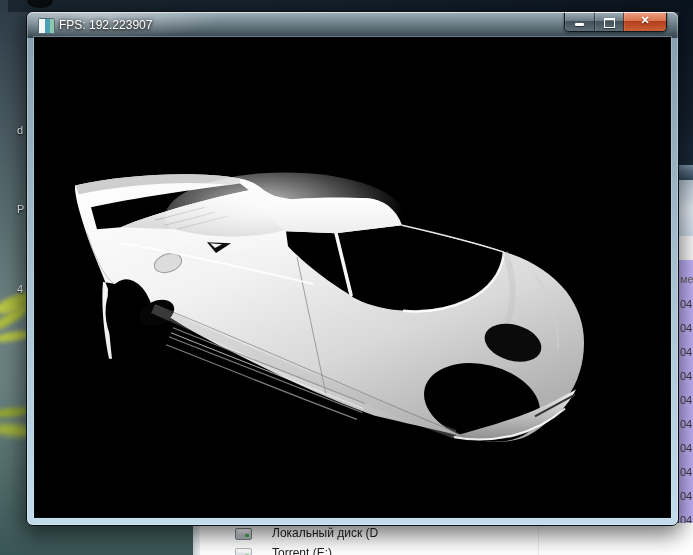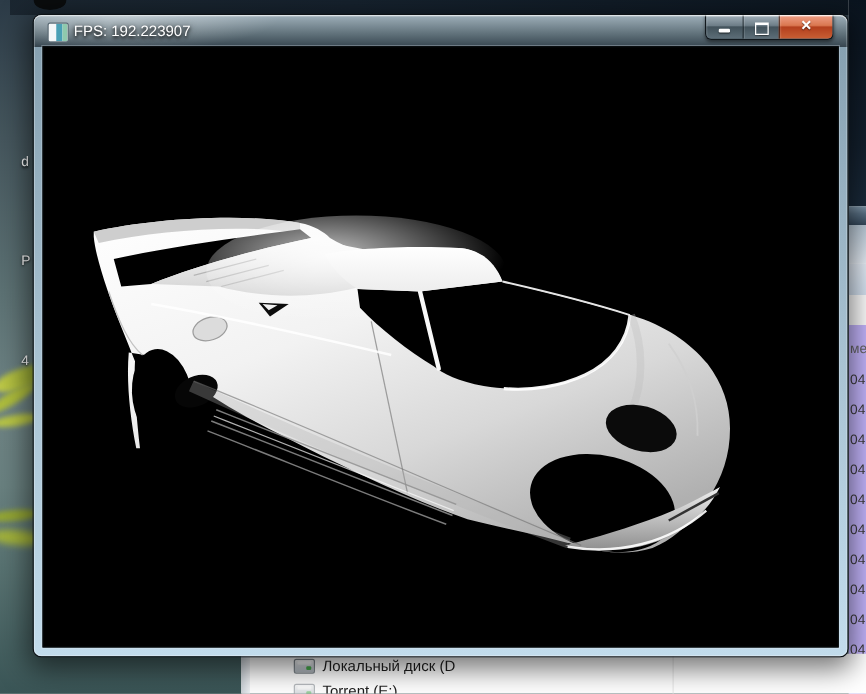--- a/index.html
+++ b/index.html
@@ -30,21 +30,21 @@
   .xr-header{position:absolute;left:0;top:211px;width:14px;height:25px;background:linear-gradient(180deg,#e6eef8,#d5e3f2);
     color:#1c3a5a;font-size:11px;line-height:25px;padding-left:18px;box-sizing:border-box;}
   .xr-body{position:absolute;left:0;top:236px;width:14px;height:361px;background:#c4b5fd;color:#555;font-size:11px;margin-top:24px;}
   .xr-me{height:32px;line-height:38px;padding-left:1px;color:#666;}
   .xr-rows{padding-left:1px;}
   .xr-rows div{height:24px;line-height:24px;color:#3c3c3c;}
   
   .xb{position:absolute;left:193px;top:523px;width:500px;height:32px;background:#fff;overflow:hidden;}
   .xb-edge{position:absolute;left:0;top:0;width:7px;height:32px;background:linear-gradient(90deg,#ccd3d9,#eef1f4);}
   .xb-div{position:absolute;left:345px;top:0;width:1px;height:32px;background:#ececec;}
-  .xb-item{position:absolute;display:flex;align-items:center;gap:6px;}
+  .xb-item{position:absolute;display:flex;align-items:flex-end;gap:20px;}
   .xb-i1{left:42px;top:3px;}
   .xb-i2{left:42px;top:23px;}
   .xb-label{font-size:12px;color:#1e1e1e;white-space:nowrap;}
   .drive-icon{width:15px;height:10px;border:1px solid #7e868c;border-radius:2px;
     background:linear-gradient(180deg,#fafbfc,#c3c9cf 60%,#aab1b8);position:relative;flex:0 0 auto;}
   .drive-icon::before{content:"";position:absolute;left:2px;top:1px;right:2px;height:3px;border-radius:1px;
     background:linear-gradient(180deg,#ffffff,rgba(255,255,255,.2));}
   .drive-icon::after{content:"";position:absolute;right:2px;bottom:2px;width:4px;height:3px;background:#46a84b;border-radius:1px;}
   .drive-icon.dim{opacity:.55;}
   

